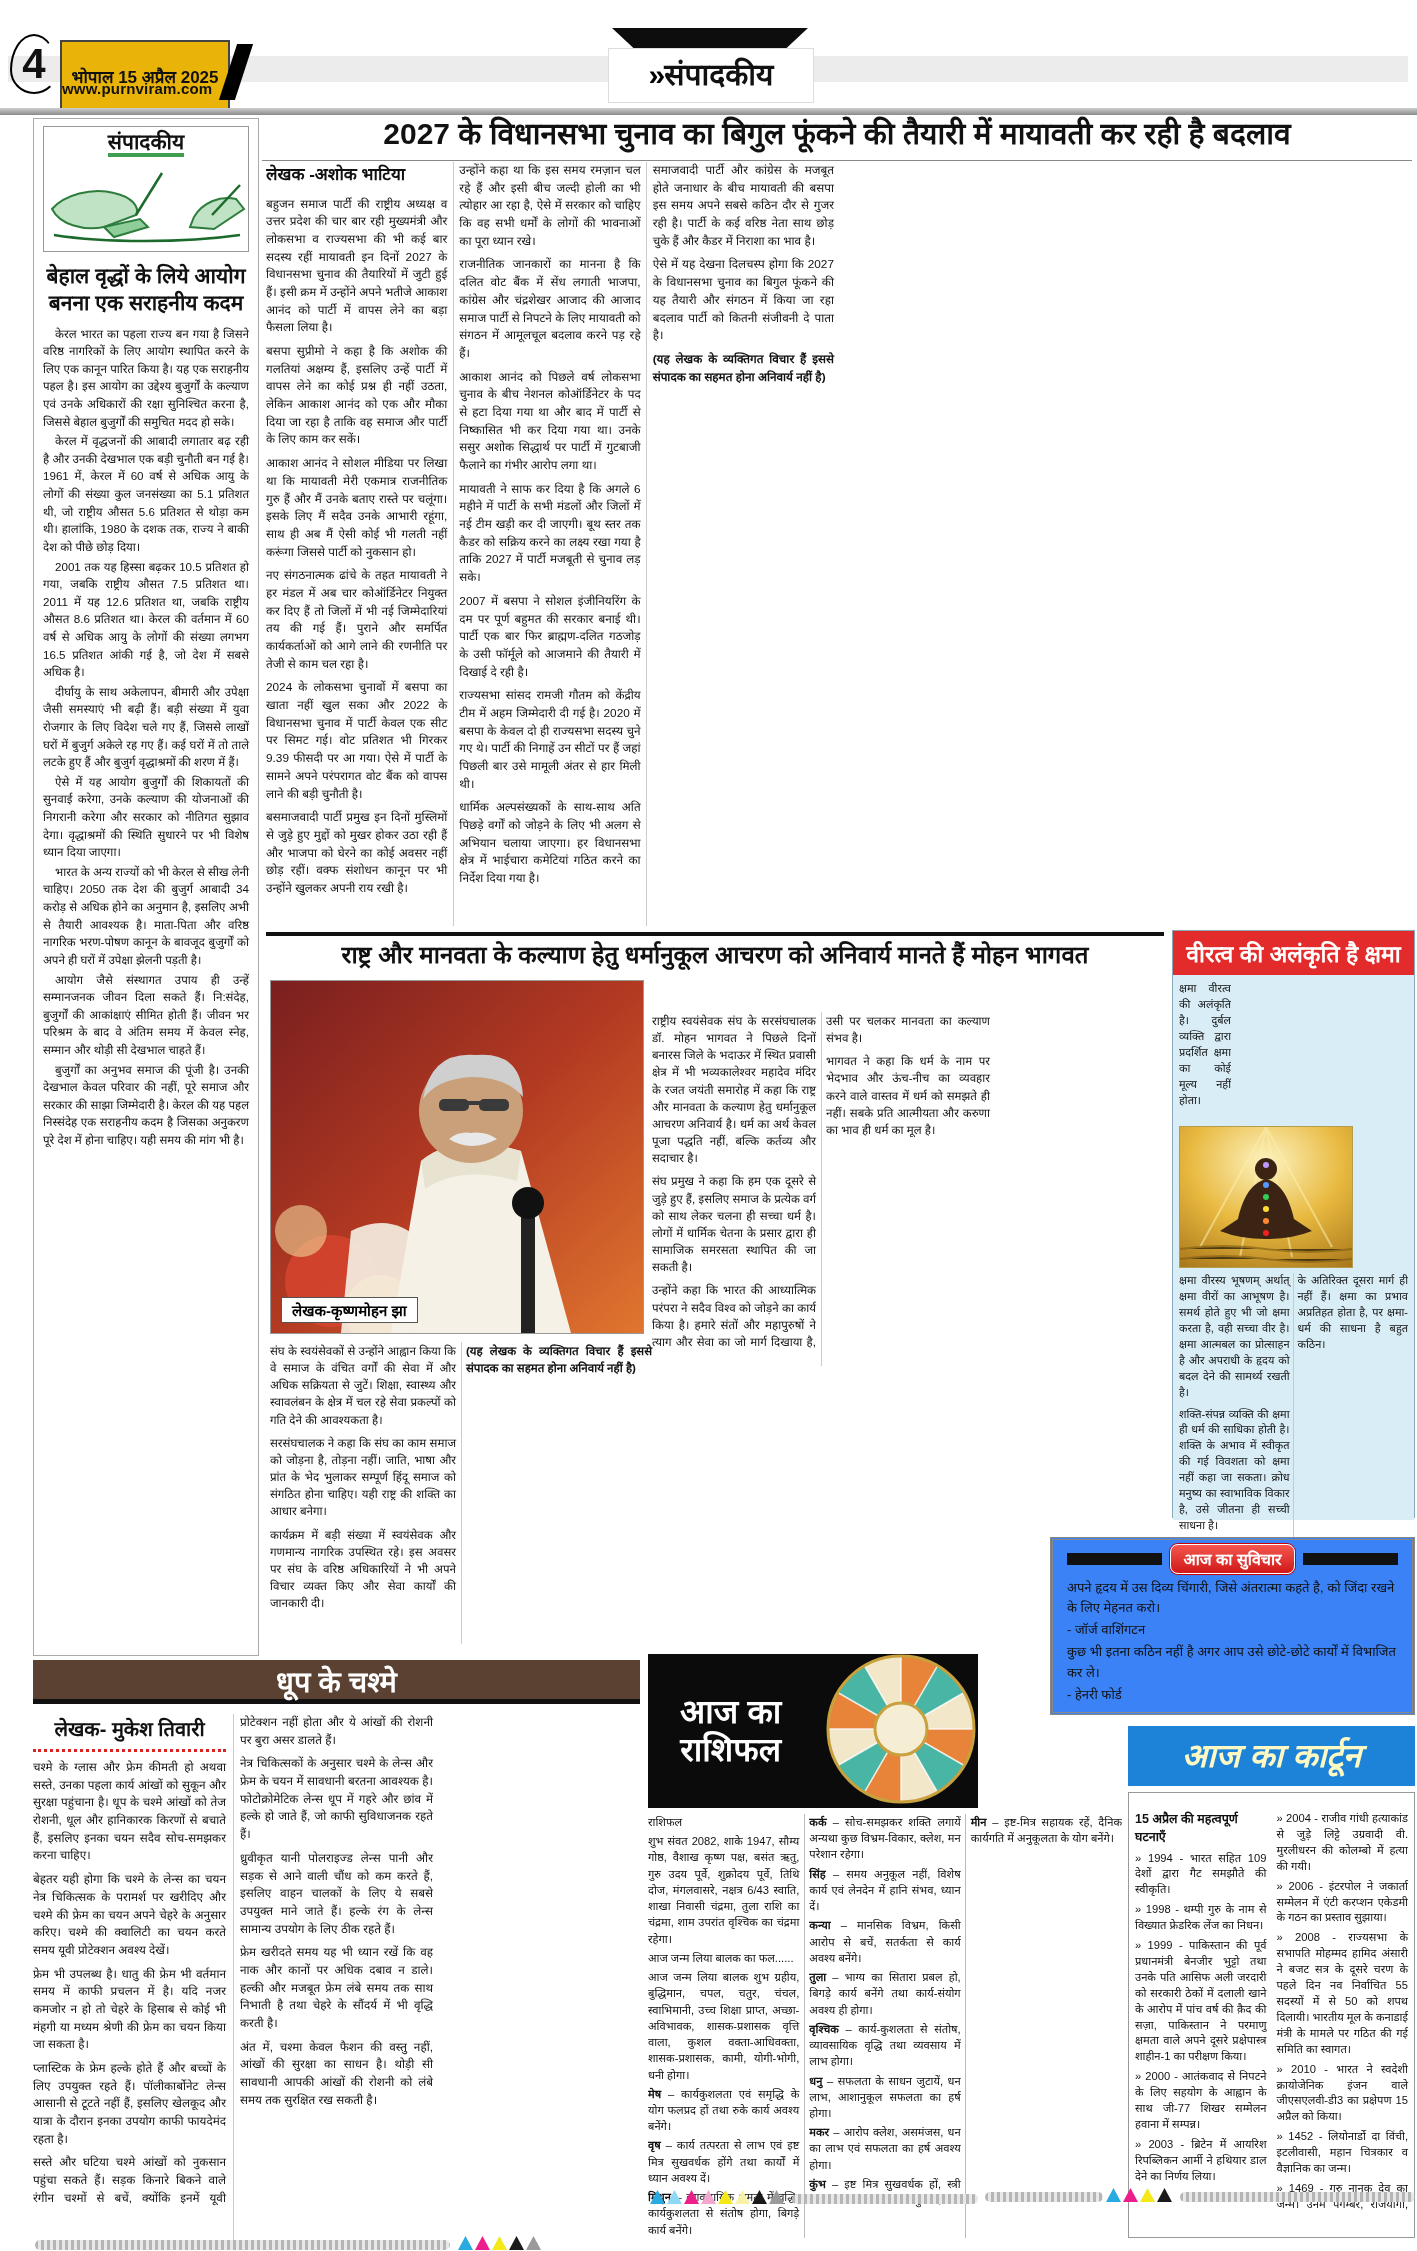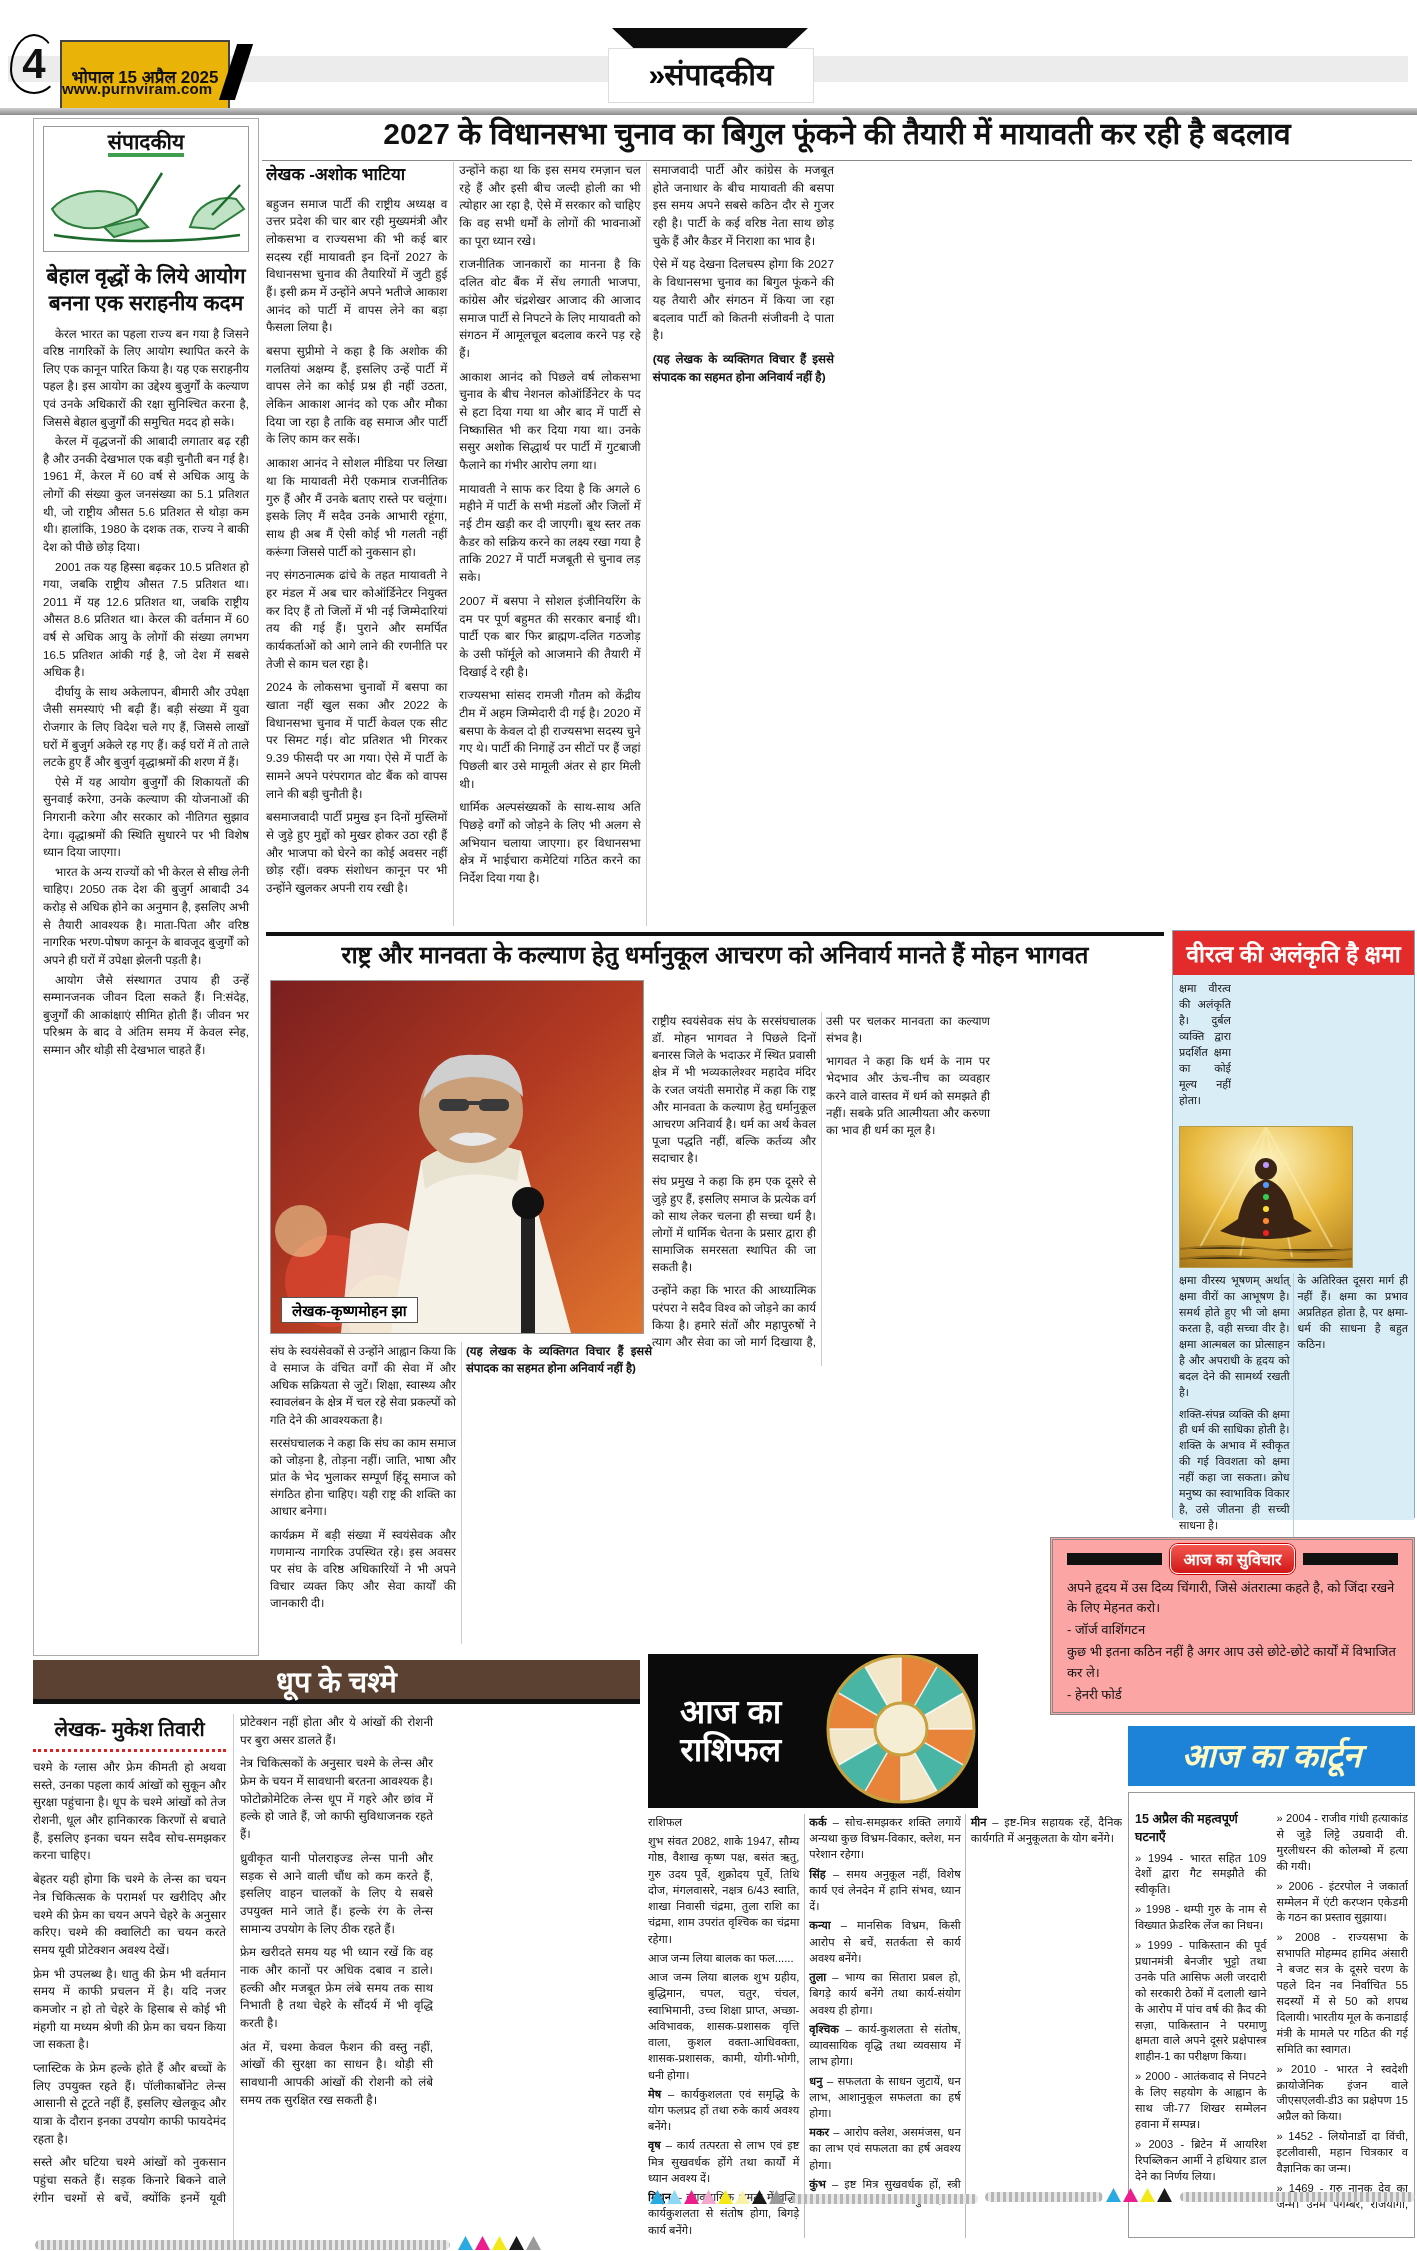--- a/index.html
+++ b/index.html
@@ -60,21 +60,21 @@
   .kshama{position:absolute;left:1172px;top:930px;width:243px;height:588px;border:1px solid #8ab;box-sizing:border-box;}
   .kshama-head{background:#e32b2b;color:#fff;font-weight:bold;font-size:23px;text-align:center;padding:6px 0;}
   .kshama-body{background:#d9edf7;height:calc(100% - 41px);box-sizing:border-box;padding:6px;}
   .kshama-toprow{display:flex;gap:5px;margin-bottom:5px;flex-direction:column;}
   .kshama-lead{width:52px;font-size:11px;line-height:1.45;text-align:justify;overflow:hidden;height:140px;}
   .kshama-img{width:172px;height:140px;flex:0 0 auto;border:1px solid #b59b4c;}
   .kshama-cols{column-count:2;column-gap:8px;column-rule:1px solid #bcd;font-size:11px;line-height:1.45;
                text-align:justify;height:374px;column-fill:auto;overflow:hidden;}
   
   .suvichar{position:absolute;left:1050px;top:1537px;width:365px;height:178px;border:3px double #888;
-            background:#fca5a5;box-sizing:border-box;padding:4px 14px;}
+            background:#3b82f6;box-sizing:border-box;padding:4px 14px;}
   .suvichar-titlerow{display:flex;align-items:center;justify-content:center;gap:8px;margin-bottom:4px;}
   .suvichar-bar{height:12px;background:#111;flex:1;}
   .suvichar-badge{background:linear-gradient(#f4574f,#d01818);color:#fff;font-weight:bold;font-size:16px;
                   border-radius:8px;padding:3px 12px;border:1px solid #fff;box-shadow:0 0 0 1px #c00;white-space:nowrap;}
   .suvichar-quotes{font-size:13px;line-height:1.55;}
   .suvichar-quotes p{margin-bottom:2px;}
   
   .sun-head{position:absolute;left:33px;top:1660px;width:607px;height:44px;background:#5a4132;color:#fff;
             font-weight:bold;font-size:29px;text-align:center;line-height:44px;border-bottom:5px solid #111;box-sizing:border-box;}
   .sun-body{position:absolute;left:33px;top:1714px;width:607px;height:528px;column-count:3;column-gap:14px;
@@ -138,20 +138,21 @@
     </div>
     <div class="left-headline">बेहाल वृद्धों के लिये आयोग बनना एक सराहनीय कदम</div>
     <div class="left-body">
         <p>केरल भारत का पहला राज्य बन गया है जिसने वरिष्ठ नागरिकों के लिए आयोग स्थापित करने के लिए एक कानून पारित किया है। यह एक सराहनीय पहल है। इस आयोग का उद्देश्य बुजुर्गों के कल्याण एवं उनके अधिकारों की रक्षा सुनिश्चित करना है, जिससे बेहाल बुजुर्गों की समुचित मदद हो सके।</p>
         <p>केरल में वृद्धजनों की आबादी लगातार बढ़ रही है और उनकी देखभाल एक बड़ी चुनौती बन गई है। 1961 में, केरल में 60 वर्ष से अधिक आयु के लोगों की संख्या कुल जनसंख्या का 5.1 प्रतिशत थी, जो राष्ट्रीय औसत 5.6 प्रतिशत से थोड़ा कम थी। हालांकि, 1980 के दशक तक, राज्य ने बाकी देश को पीछे छोड़ दिया।</p>
         <p>2001 तक यह हिस्सा बढ़कर 10.5 प्रतिशत हो गया, जबकि राष्ट्रीय औसत 7.5 प्रतिशत था। 2011 में यह 12.6 प्रतिशत था, जबकि राष्ट्रीय औसत 8.6 प्रतिशत था। केरल की वर्तमान में 60 वर्ष से अधिक आयु के लोगों की संख्या लगभग 16.5 प्रतिशत आंकी गई है, जो देश में सबसे अधिक है।</p>
         <p>दीर्घायु के साथ अकेलापन, बीमारी और उपेक्षा जैसी समस्याएं भी बढ़ी हैं। बड़ी संख्या में युवा रोजगार के लिए विदेश चले गए हैं, जिससे लाखों घरों में बुजुर्ग अकेले रह गए हैं। कई घरों में तो ताले लटके हुए हैं और बुजुर्ग वृद्धाश्रमों की शरण में हैं।</p>
         <p>ऐसे में यह आयोग बुजुर्गों की शिकायतों की सुनवाई करेगा, उनके कल्याण की योजनाओं की निगरानी करेगा और सरकार को नीतिगत सुझाव देगा। वृद्धाश्रमों की स्थिति सुधारने पर भी विशेष ध्यान दिया जाएगा।</p>
         <p>भारत के अन्य राज्यों को भी केरल से सीख लेनी चाहिए। 2050 तक देश की बुजुर्ग आबादी 34 करोड़ से अधिक होने का अनुमान है, इसलिए अभी से तैयारी आवश्यक है। माता-पिता और वरिष्ठ नागरिक भरण-पोषण कानून के बावजूद बुजुर्गों को अपने ही घरों में उपेक्षा झेलनी पड़ती है।</p>
         <p>आयोग जैसे संस्थागत उपाय ही उन्हें सम्मानजनक जीवन दिला सकते हैं। नि:संदेह, बुजुर्गों की आकांक्षाएं सीमित होती हैं। जीवन भर परिश्रम के बाद वे अंतिम समय में केवल स्नेह, सम्मान और थोड़ी सी देखभाल चाहते हैं।</p>
+        <p>बुजुर्गों का अनुभव समाज की पूंजी है। उनकी देखभाल केवल परिवार की नहीं, पूरे समाज और सरकार की साझा जिम्मेदारी है। केरल की यह पहल निस्संदेह एक सराहनीय कदम है जिसका अनुकरण पूरे देश में होना चाहिए। यही समय की मांग भी है।</p>
       </div>
   </div>
 
   <div class="main-article">
     <div class="byline-main">लेखक -अशोक भाटिया</div>
   <p>बहुजन समाज पार्टी की राष्ट्रीय अध्यक्ष व उत्तर प्रदेश की चार बार रही मुख्यमंत्री और लोकसभा व राज्यसभा की भी कई बार सदस्य रहीं मायावती इन दिनों 2027 के विधानसभा चुनाव की तैयारियों में जुटी हुई हैं। इसी क्रम में उन्होंने अपने भतीजे आकाश आनंद को पार्टी में वापस लेने का बड़ा फैसला लिया है।</p>
       <p>बसपा सुप्रीमो ने कहा है कि अशोक की गलतियां अक्षम्य हैं, इसलिए उन्हें पार्टी में वापस लेने का कोई प्रश्न ही नहीं उठता, लेकिन आकाश आनंद को एक और मौका दिया जा रहा है ताकि वह समाज और पार्टी के लिए काम कर सकें।</p>
       <p>आकाश आनंद ने सोशल मीडिया पर लिखा था कि मायावती मेरी एकमात्र राजनीतिक गुरु हैं और मैं उनके बताए रास्ते पर चलूंगा। इसके लिए मैं सदैव उनके आभारी रहूंगा, साथ ही अब मैं ऐसी कोई भी गलती नहीं करूंगा जिससे पार्टी को नुकसान हो।</p>
       <p>नए संगठनात्मक ढांचे के तहत मायावती ने हर मंडल में अब चार कोऑर्डिनेटर नियुक्त कर दिए हैं तो जिलों में भी नई जिम्मेदारियां तय की गई हैं। पुराने और समर्पित कार्यकर्ताओं को आगे लाने की रणनीति पर तेजी से काम चल रहा है।</p>
       <p>2024 के लोकसभा चुनावों में बसपा का खाता नहीं खुल सका और 2022 के विधानसभा चुनाव में पार्टी केवल एक सीट पर सिमट गई। वोट प्रतिशत भी गिरकर 9.39 फीसदी पर आ गया। ऐसे में पार्टी के सामने अपने परंपरागत वोट बैंक को वापस लाने की बड़ी चुनौती है।</p>

